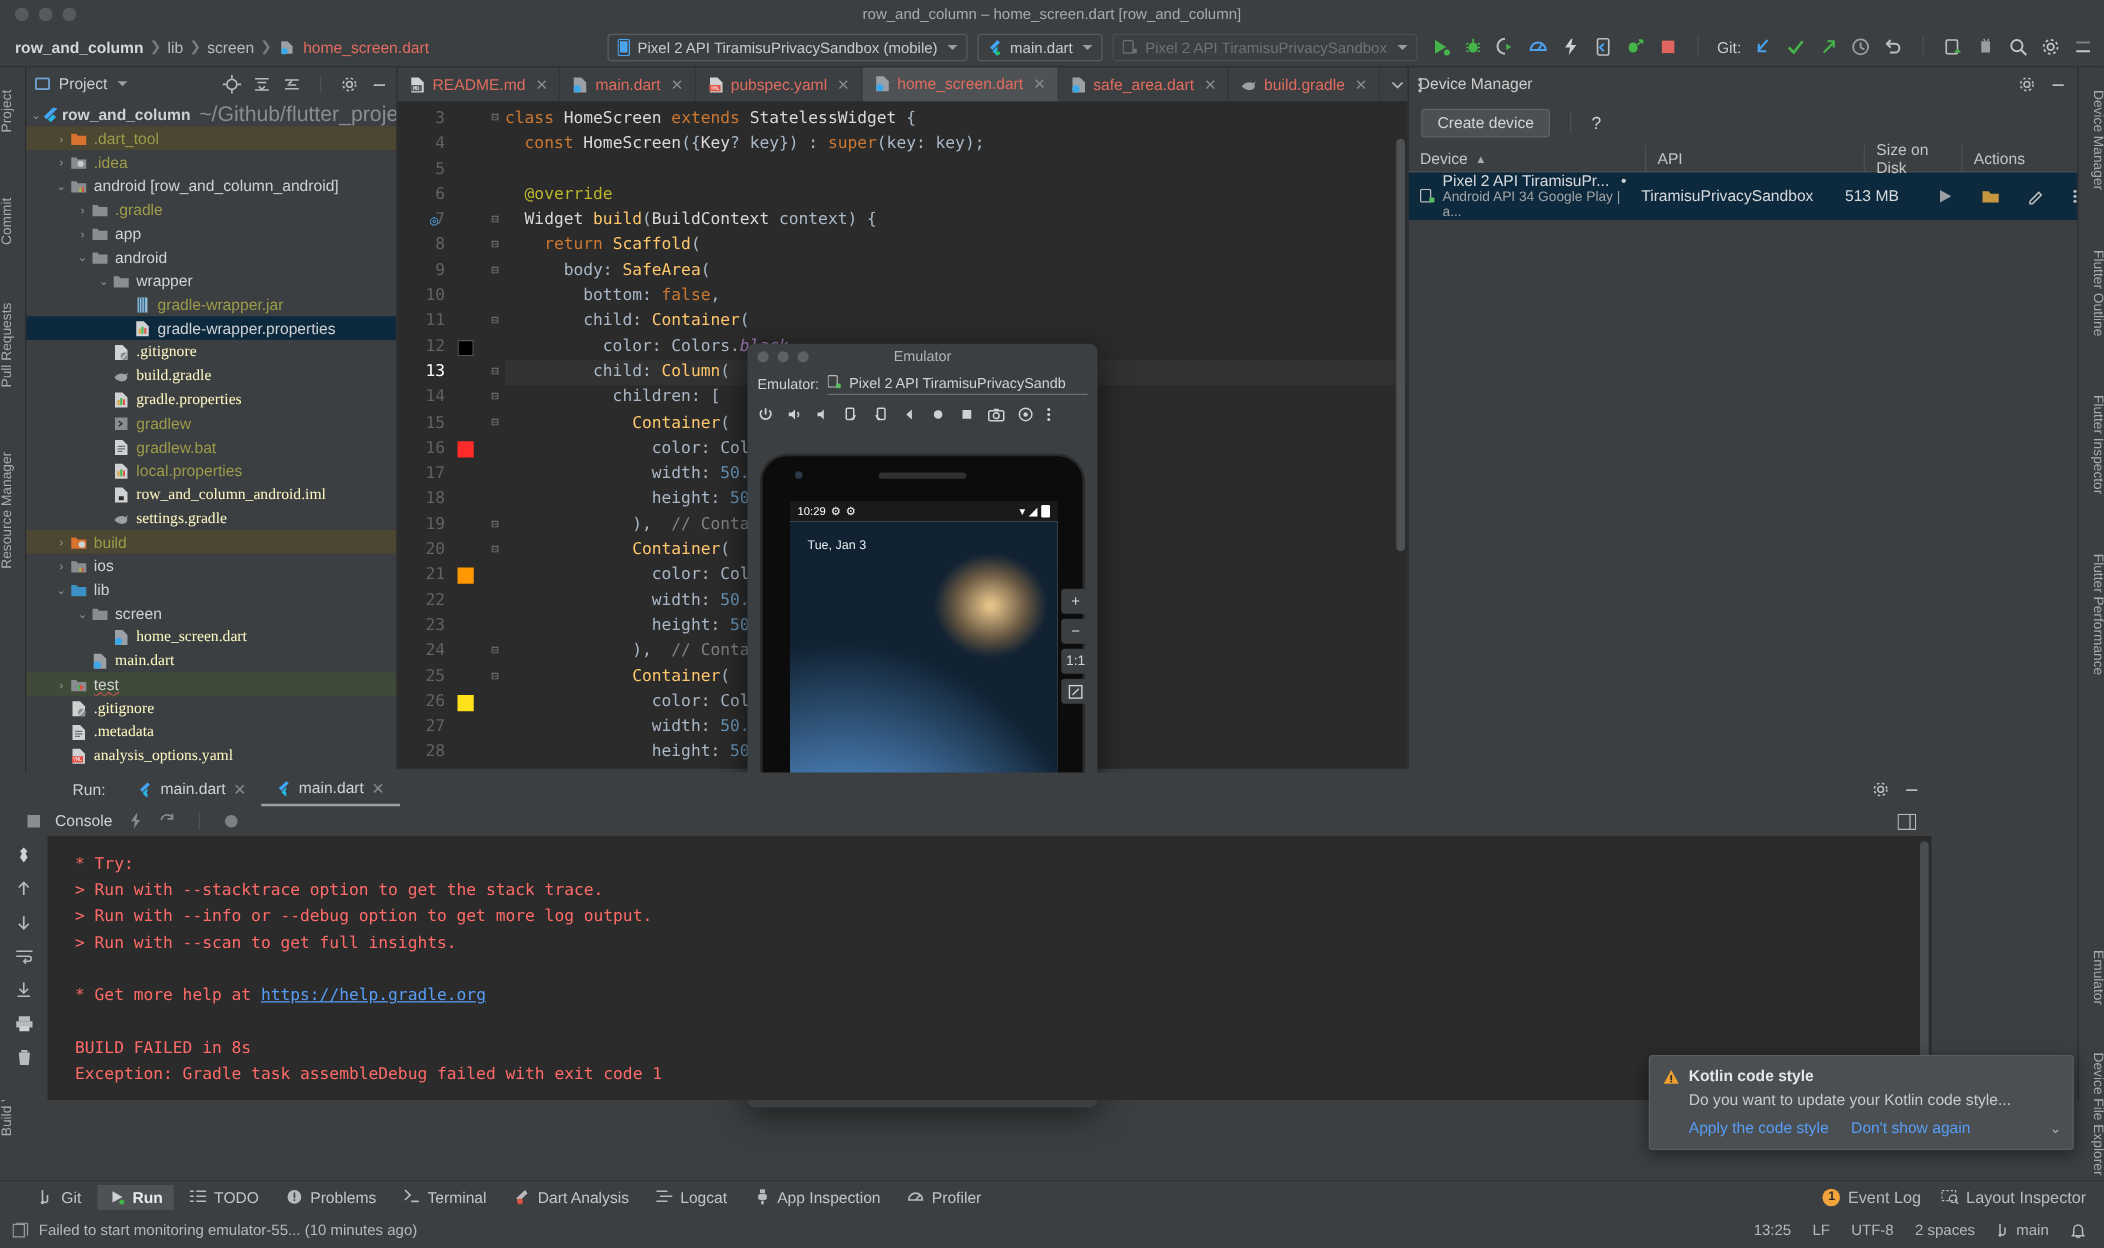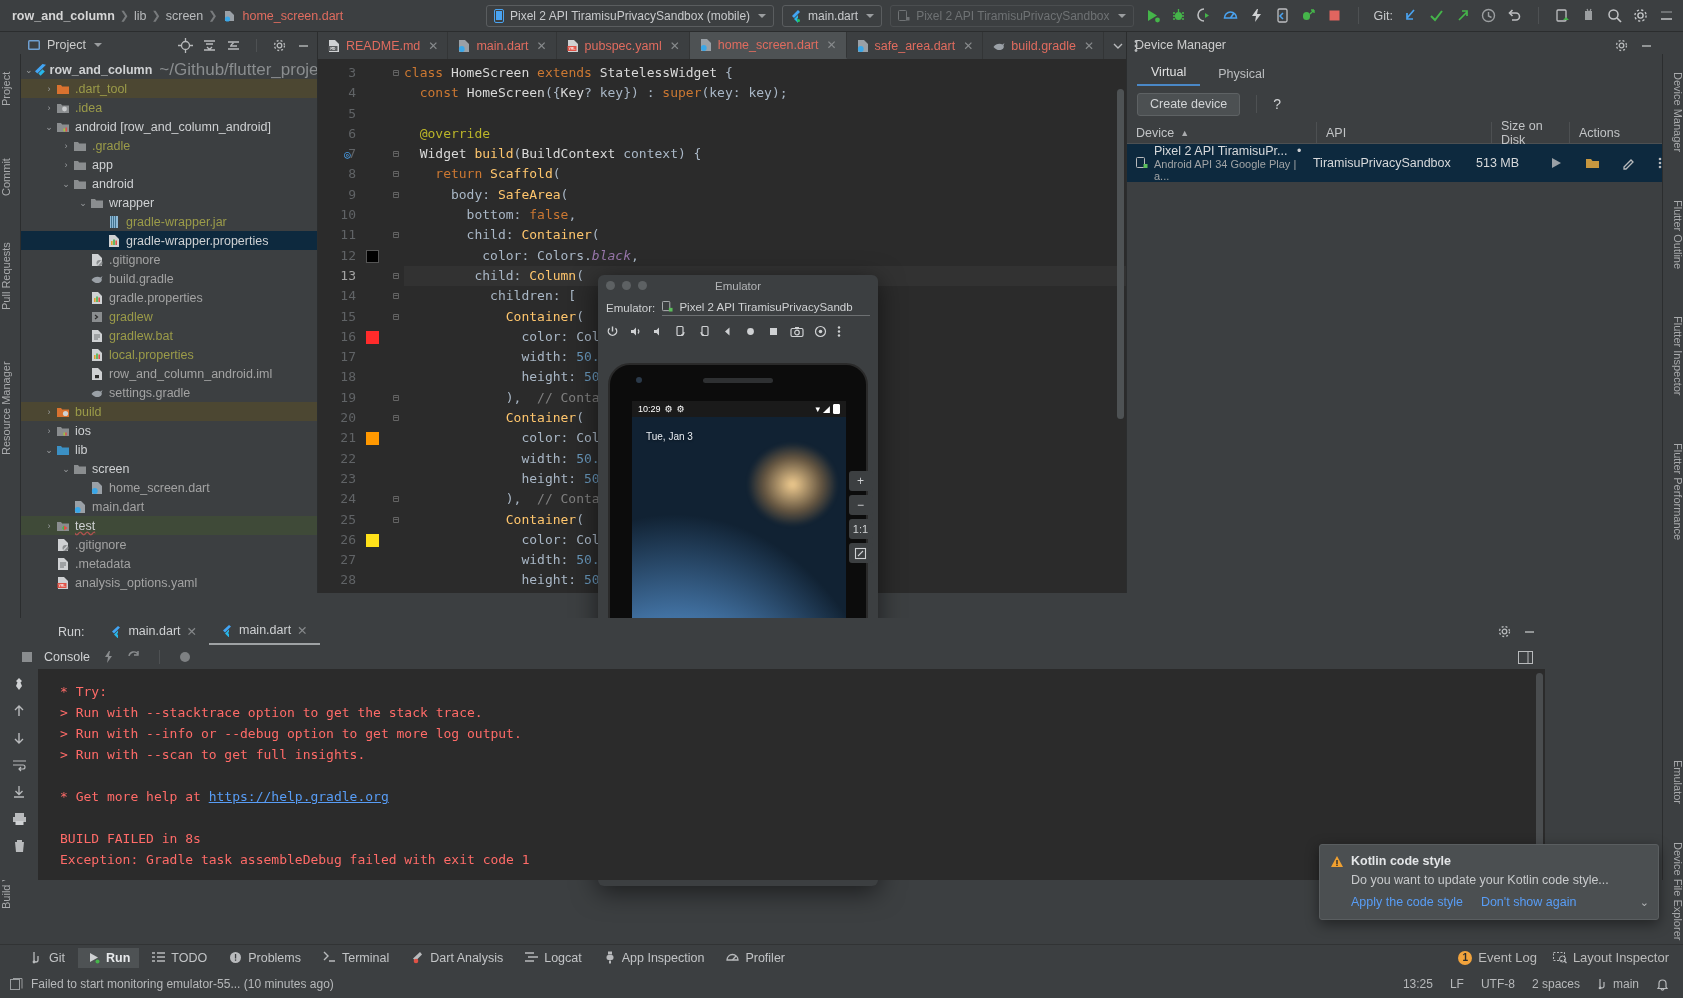--- a/index.html
+++ b/index.html
@@ -39,40 +39,40 @@
   .pp-head { height:26px; display:flex; align-items:center; padding:0 6px; gap:6px; }
   .pp-title { font-size:12.5px; color:#ccc; }
   .pp-icons { margin-left:auto; display:flex; gap:9px; align-items:center;}
   .tree { flex:1; overflow:hidden; padding-top:2px; font-size:12.5px; position:relative;}
   .trow { height:19px; display:flex; align-items:center; white-space:nowrap; padding-left:4px;}
   .trow .arrow { width:14px; text-align:center; color:#9b9ea0; font-size:9px; }
   .trow .ti { width:16px; margin-right:3px; display:inline-block; text-align:center;}
   .trow.sel { background:#0d293e; }
   .trow.hl-brown { background:#4c4732; }
   .trow.hl-green { background:#3f4a38; }
-  .c-red    { color:#a3a3a3; }
+  .c-red    { color:#fef9c3;font-family:Liberation Serif, serif; }
   .c-olive  { color:#9b9b49; }
   .c-white  { color:#cfd1d3; }
   .c-grey   { color:#8a8d8f; }
   .bold { font-weight:bold; }
   .wavy { text-decoration: underline wavy #b05050; text-decoration-skip-ink:none;}
   .hsb { position:absolute; bottom:2px; left:24px; width:186px; height:7px; background:#5e6163; border-radius:4px;}
 
   
   .editor { flex:1; background:#2b2b2b; display:flex; flex-direction:column; min-width:0; position:relative;}
   .tabbar { height:27px; background:#3c3f41; display:flex; align-items:stretch; }
   .etab { display:flex; align-items:center; gap:5px; padding:0 9px; font-size:12.5px; color:#e06c5f; border-right:1px solid #333536;}
   .etab .x { color:#888b8d; font-size:12px; margin-left:3px;}
   .etab.active { background:#4e5254; border-bottom:2px solid transparent;}
   .tabbar .tb-extra { margin-left:auto; display:flex; align-items:center; gap:10px; padding:0 8px;}
 
   .code { flex:1; display:flex; font-family:"DejaVu Sans Mono", monospace; font-size:13px; position:relative; overflow:hidden;}
   .gutter { width:44px; text-align:right; padding-top:4px; color:#606366; user-select:none;}
   .gutter div { height:20.3px; line-height:20.3px; padding-right:6px; }
-  .gutter div.cur { color:#a3a3a3; }
+  .gutter div.cur { color:#ffffff; }
   .marks { width:26px; padding-top:4px; position:relative;}
   .marks div { height:20.3px; position:relative;}
   .swatch { position:absolute; left:4px; top:4px; width:13px; height:13px; }
   .folds { width:16px; padding-top:4px; color:#777; text-align:center;}
   .folds div { height:20.3px; line-height:20.3px; font-size:10px;}
   .codetext { flex:1; padding-top:4px; white-space:pre; overflow:hidden; position:relative;}
   .codetext .ln { height:20.3px; line-height:20.3px; }
   .codetext .ln.cur { background:#323232; }
   .k-kw  { color:#cc7832; }
   .k-fn  { color:#ffc66d; }
@@ -178,20 +178,28 @@
   .rr-item { position:absolute; left:0; width:21px; writing-mode:vertical-rl; font-size:11px; color:#a9abad; white-space:nowrap; text-align:center;}
   .left-rail-abs { position:absolute; left:0; top:54px; width:21px; height:826px; background:#3c3f41; border-right:1px solid #2b2d2e;}
   .lr-item { position:absolute; left:0; width:21px; writing-mode:vertical-rl; transform:rotate(180deg); font-size:11px; color:#a9abad; white-space:nowrap; text-align:center;}
   svg { display:block; }
 </style>
 </head>
 <body>
 
 <div id="app">
 
+  <div class="titlebar">
+    <div class="traffic">
+      <i></i>
+      <i></i>
+      <i></i>
+    </div>
+    <div class="wtitle">row_and_column – home_screen.dart [row_and_column]</div>
+  </div>
 
   <div class="navrow">
     <div class="crumbs">
       <span class="crumb-proj">row_and_column</span>
       <span class="sep">❯</span>
       <span class="crumb">lib</span>
       <span class="sep">❯</span>
       <span class="crumb">screen</span>
       <span class="sep">❯</span>
       <span class="ficon">
@@ -887,24 +895,20 @@
                 <circle cx="7.5" cy="7.5" r="5" fill="none" stroke="#b8babc" stroke-width="1.3" stroke-dasharray="2 2"></circle>
               </svg>
             </span>
           <span>
               <svg width="15" height="15" viewBox="0 0 15 15">
                 <path d="M3 8h9" stroke="#b8babc" stroke-width="1.4"></path>
               </svg>
             </span>
         </div>
       </div>
-      <div class="dm-tabs" id="dm-tabs">
-          <div class="dm-tab active">Virtual</div>
-          <div class="dm-tab">Physical</div>
-        </div>
       <div class="dm-act">
         <div class="btn">Create device</div>
         <span class="divider-v" style="height:18px;"></span>
         <span class="q">?</span>
       </div>
       <div class="dm-table">
         <div class="dm-hdr">
           <div style="width:190px;">
             <span>Device</span>
             <span style="margin-left:6px;font-size:9px;color:#a9abad;">▲</span>

